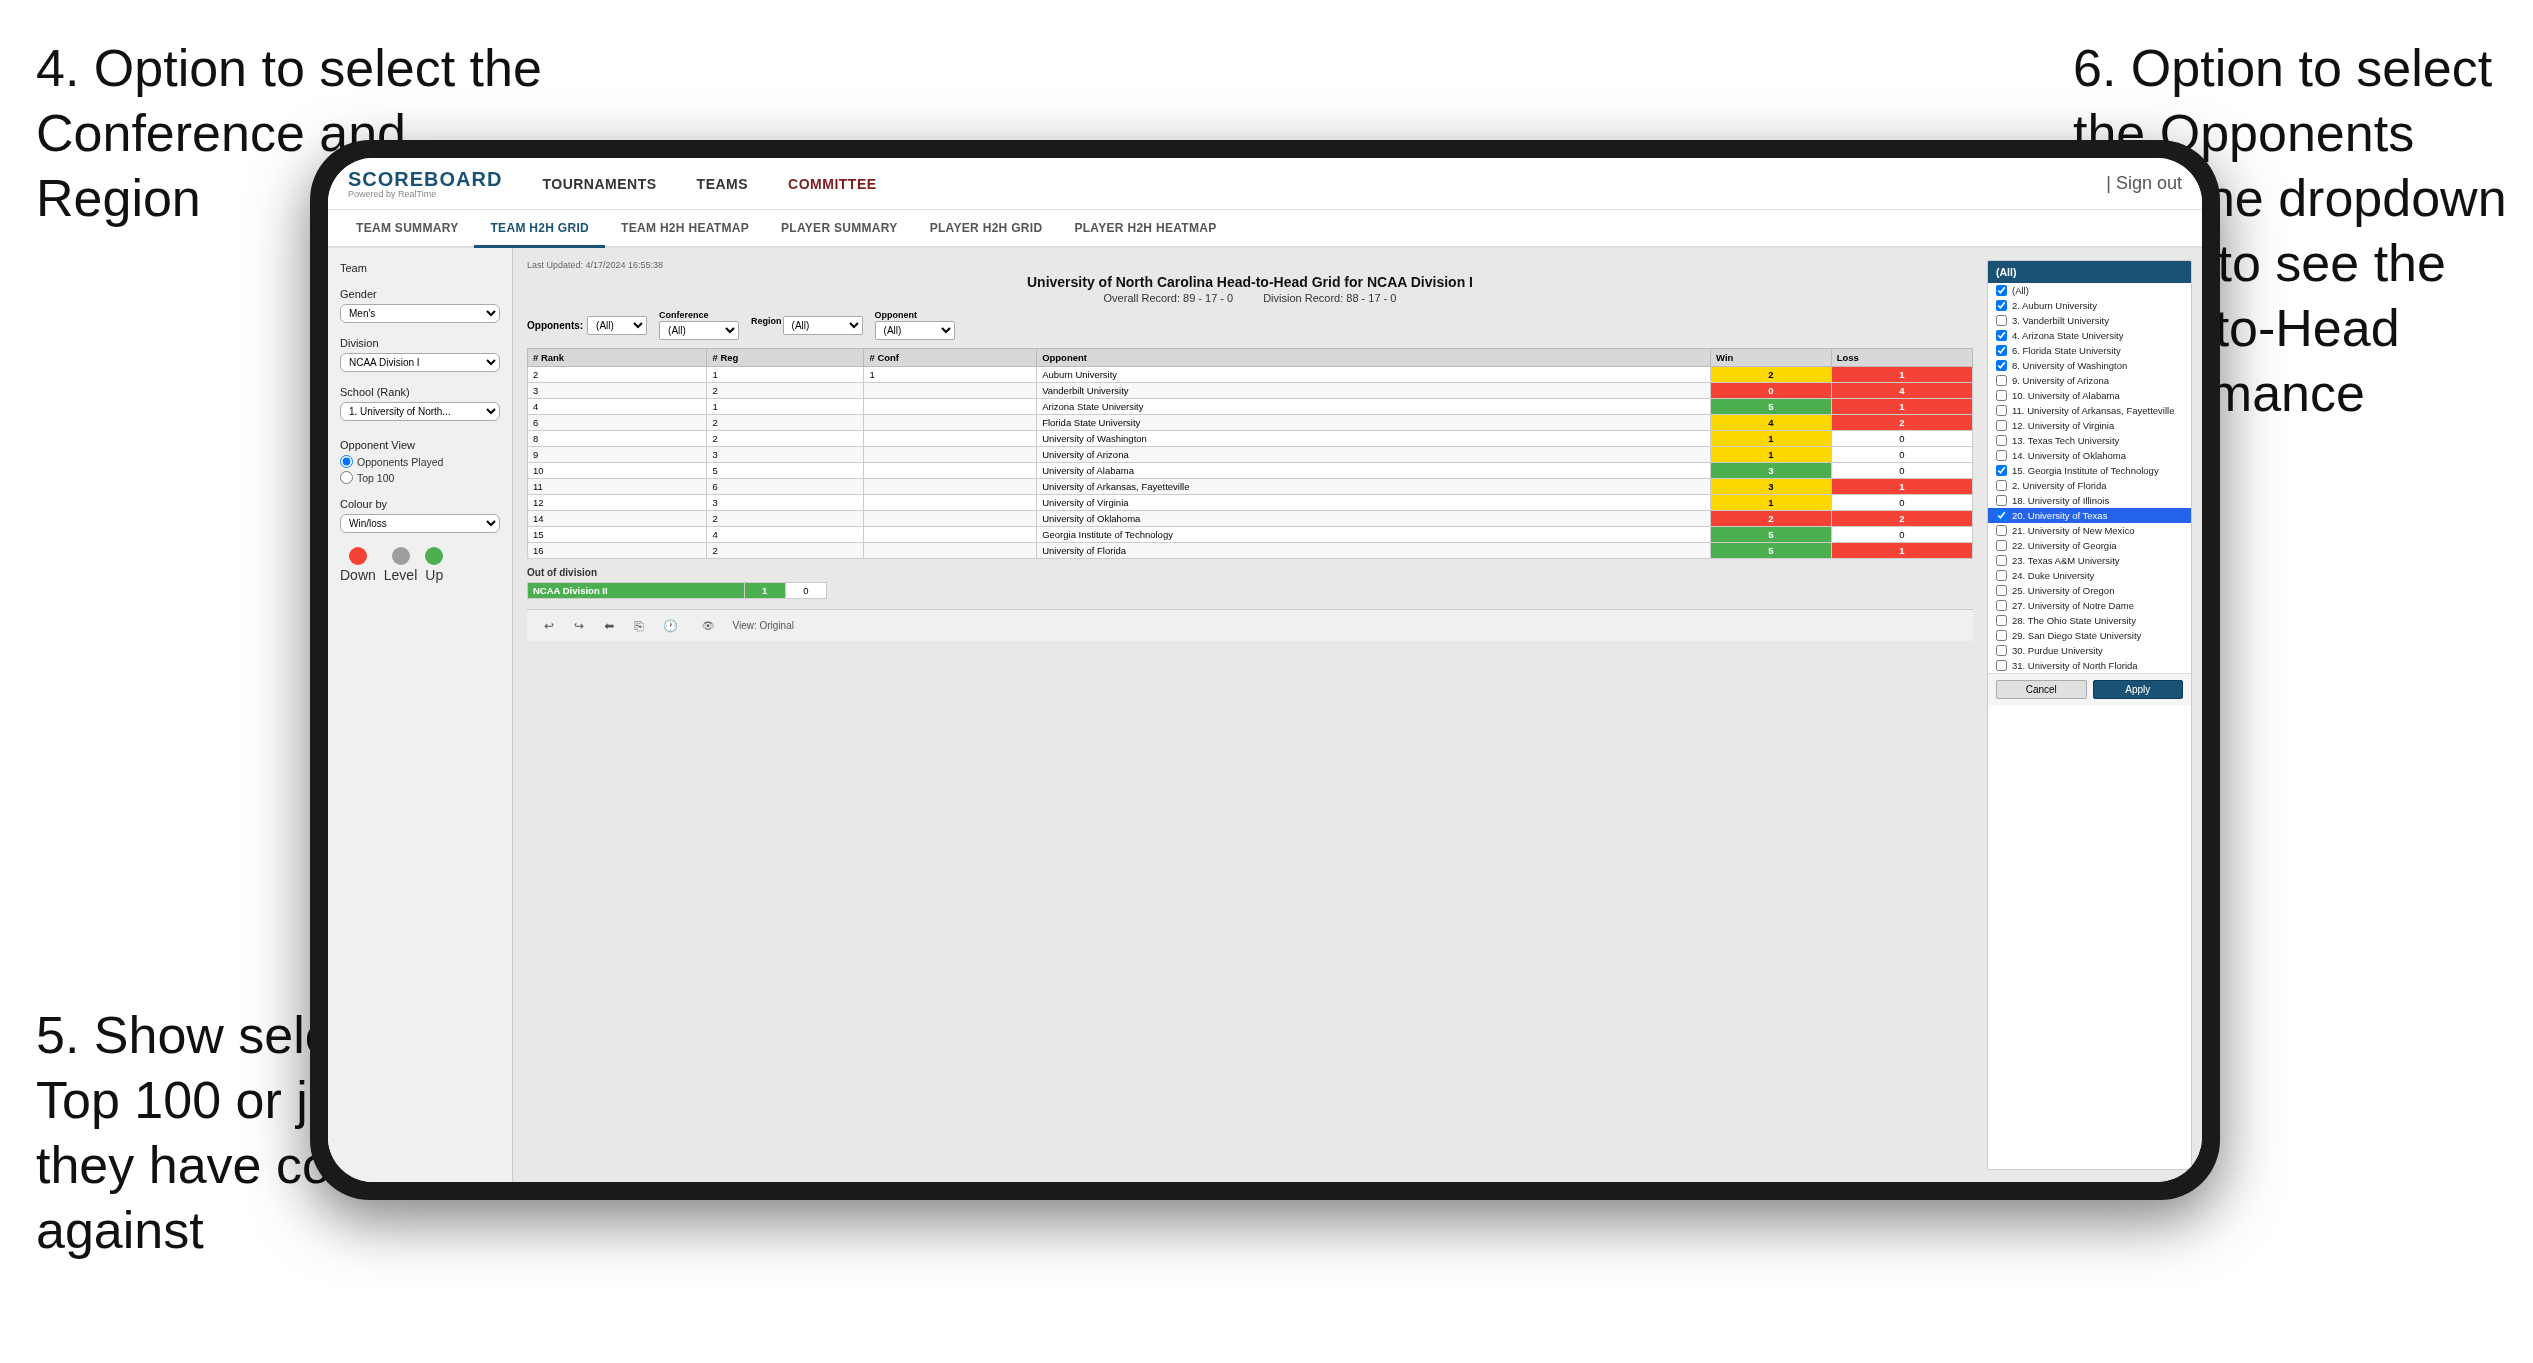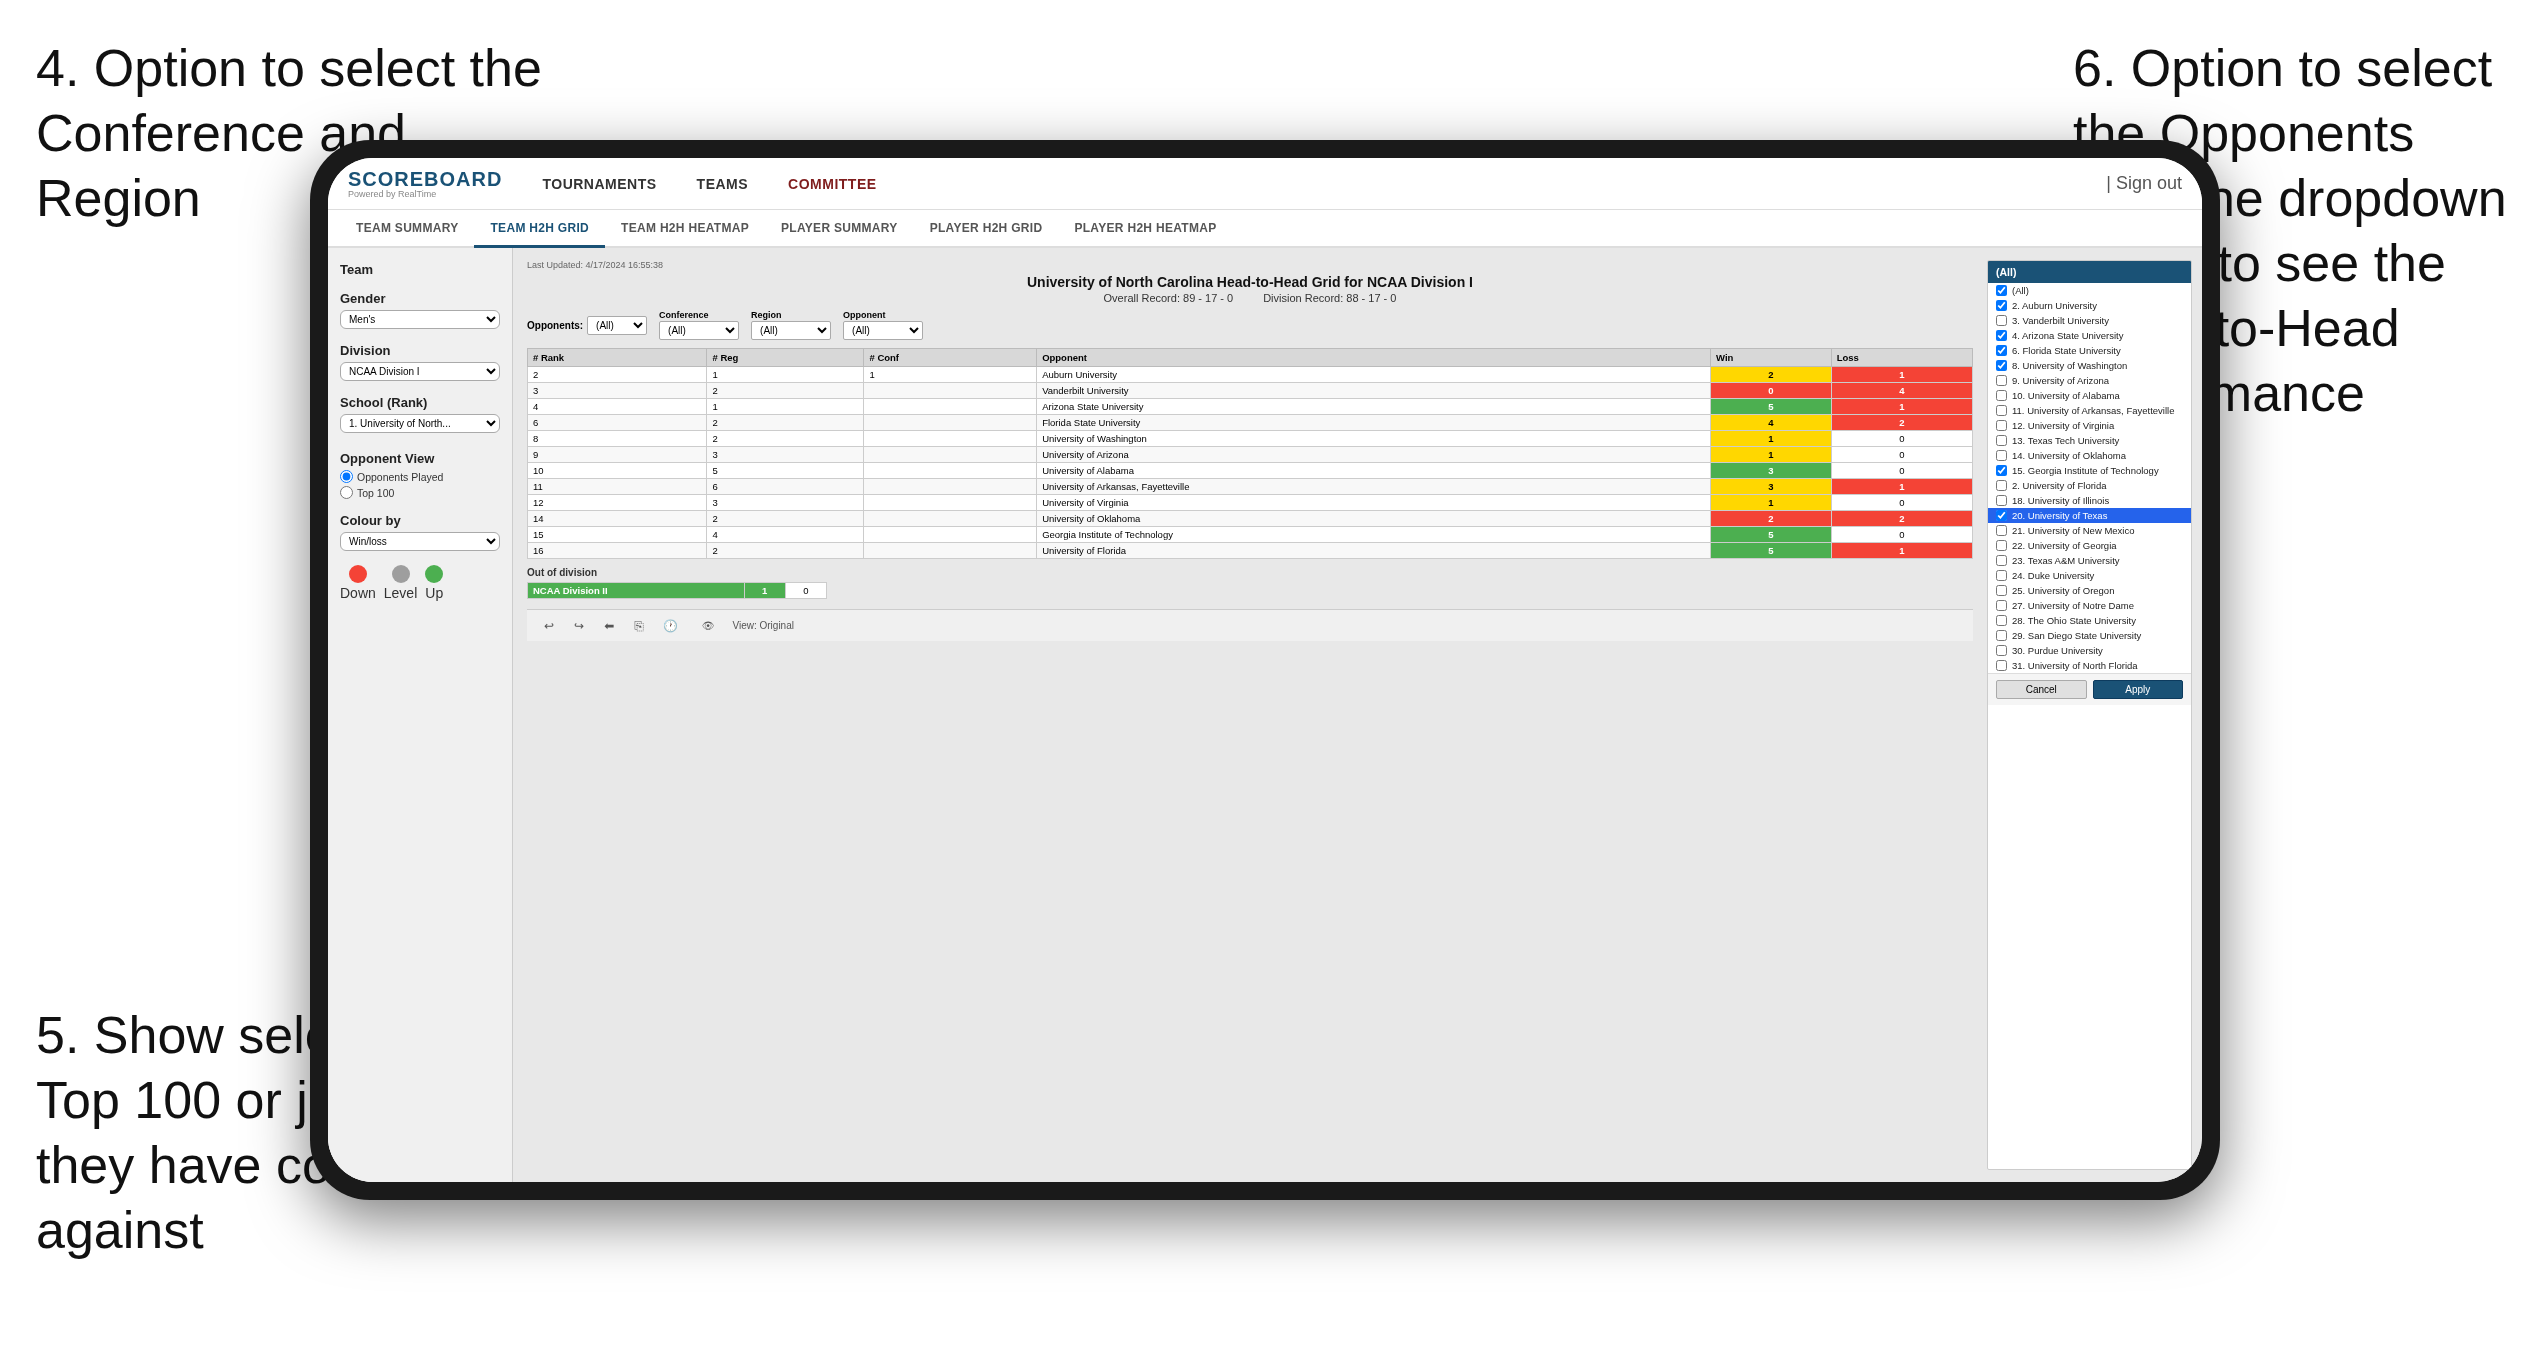--- a/index.html
+++ b/index.html
@@ -133,22 +133,22 @@
       min-width: 185px;
       background: #f0f0f0;
       border-right: 1px solid #ccc;
       padding: 14px 12px;
       font-size: 11px;
       color: #333;
       overflow-y: auto;
     }
     .sidebar-section { margin-bottom: 14px; }
     .sidebar-label {
-      font-weight: 700;
-      font-size: 13px;
+      font-weight: 400;
+      font-size: 11px;
       margin-bottom: 4px;
       color: #222;
     }
     .sidebar-select {
       width: 100%;
       font-size: 10px;
       padding: 2px 4px;
       border: 1px solid #aaa;
       background: #fff;
       border-radius: 6px;
@@ -490,21 +490,21 @@
             <select class="filter-select" style="width:60px;">
               <option>(All)</option>
             </select>
           </div>
           <div style="display:flex; flex-direction:column; gap:1px;">
             <span style="font-weight:700; font-size:9px;">Conference</span>
             <select class="filter-select" style="width:80px;">
               <option>(All)</option>
             </select>
           </div>
-          <div style="display:flex; flex-direction:column; gap:1px;">
+          <div style="display:flex; flex-direction:row; gap:1px;">
             <span style="font-weight:700; font-size:9px;">Region</span>
             <select class="filter-select" style="width:80px;">
               <option>(All)</option>
             </select>
           </div>
           <div style="display:flex; flex-direction:column; gap:1px;">
             <span style="font-weight:700; font-size:9px;">Opponent</span>
             <select class="filter-select" style="width:80px;">
               <option>(All)</option>
             </select>

